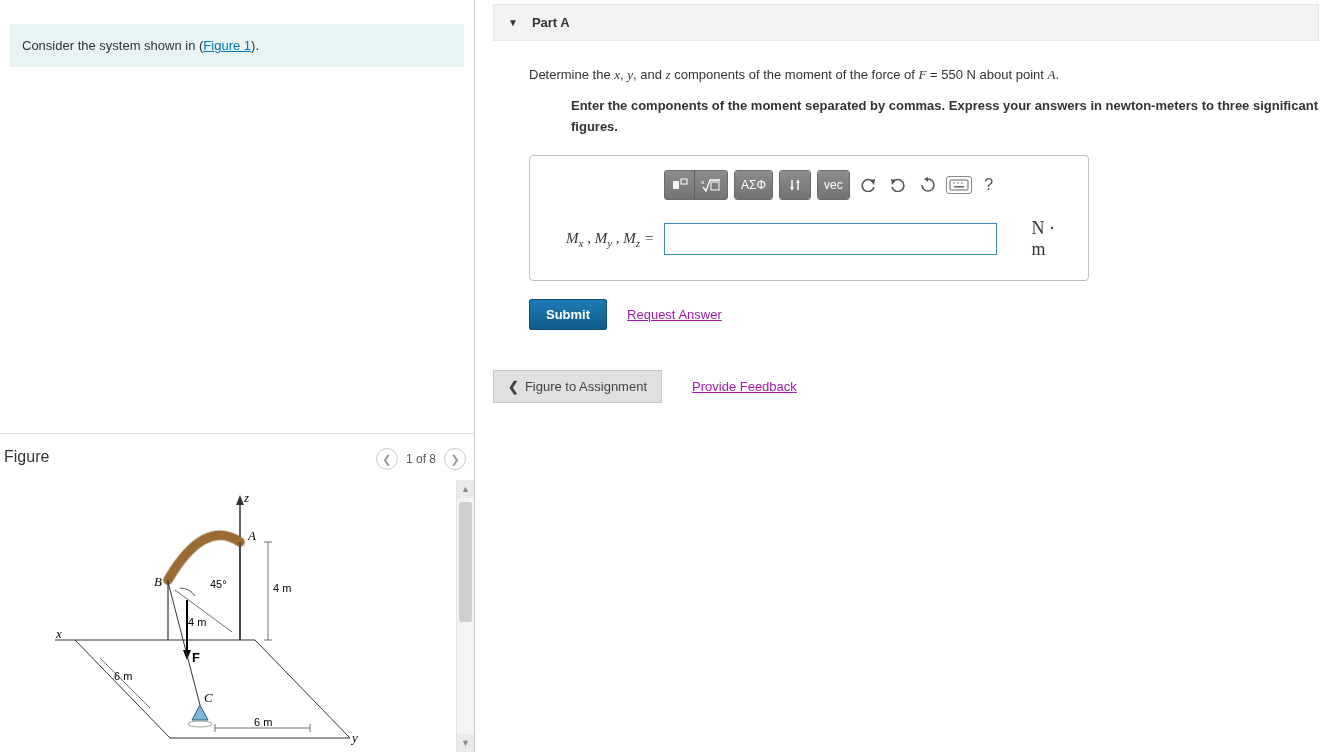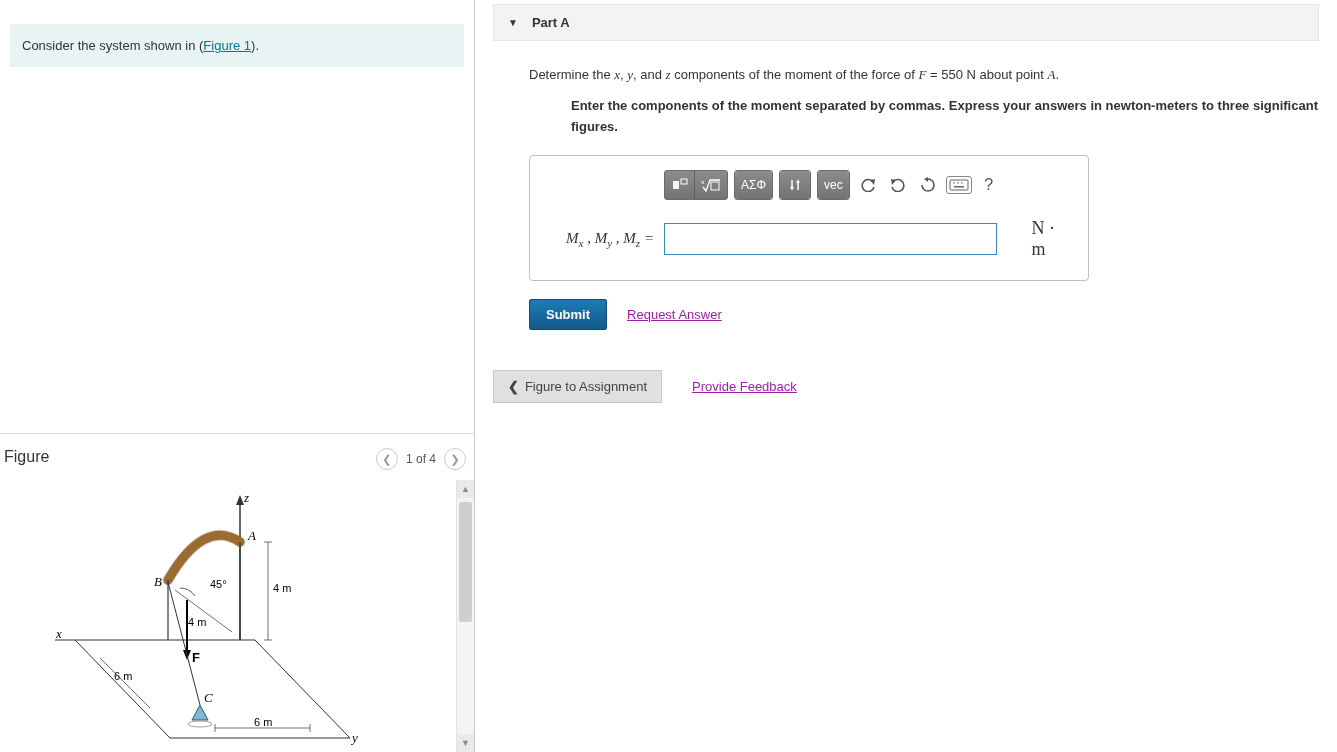--- a/index.html
+++ b/index.html
@@ -260,21 +260,21 @@
       <span>Consider the system shown in (</span><a>Figure 1</a><span>).</span>
     </div>
 
     <div class="figure-section">
       <div class="figure-header">
         <div class="figure-title">Figure</div>
         <div class="pager">
           <button class="pager-btn">
             <span>❮</span>
           </button>
-          <span>1 of 4</span>
+          <span>1 of 8</span>
           <button class="pager-btn">
             <span>❯</span>
           </button>
         </div>
       </div>
       <div class="figure-body">
         <div class="figure-canvas">
           <svg width="420" height="272" viewBox="0 0 420 272">
 
             <polygon points="75,160 255,160 350,258 170,258" fill="none" stroke="#333" stroke-width="1"></polygon>

